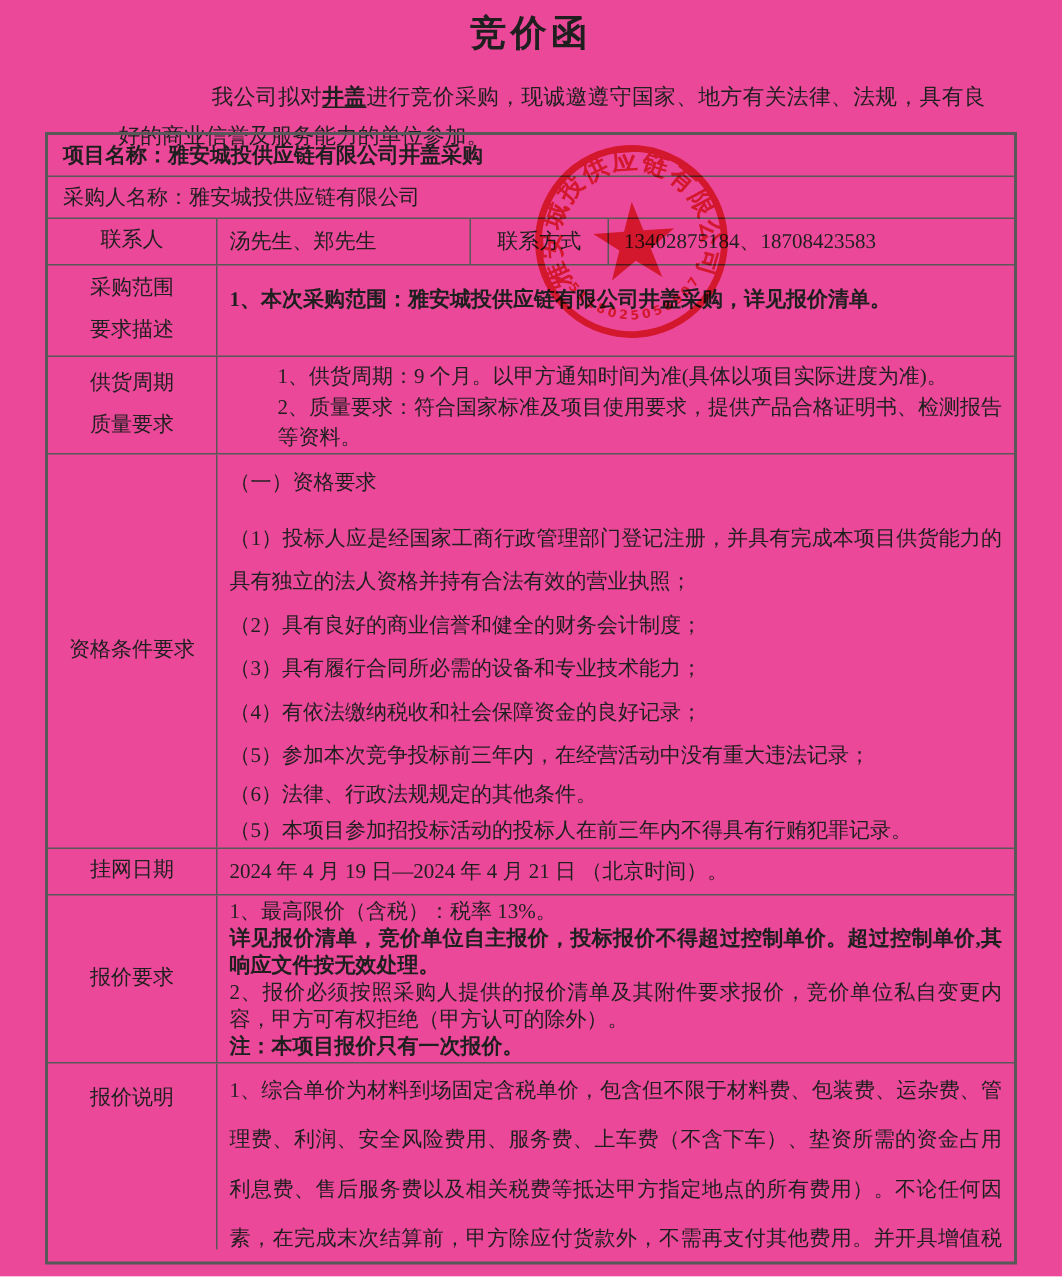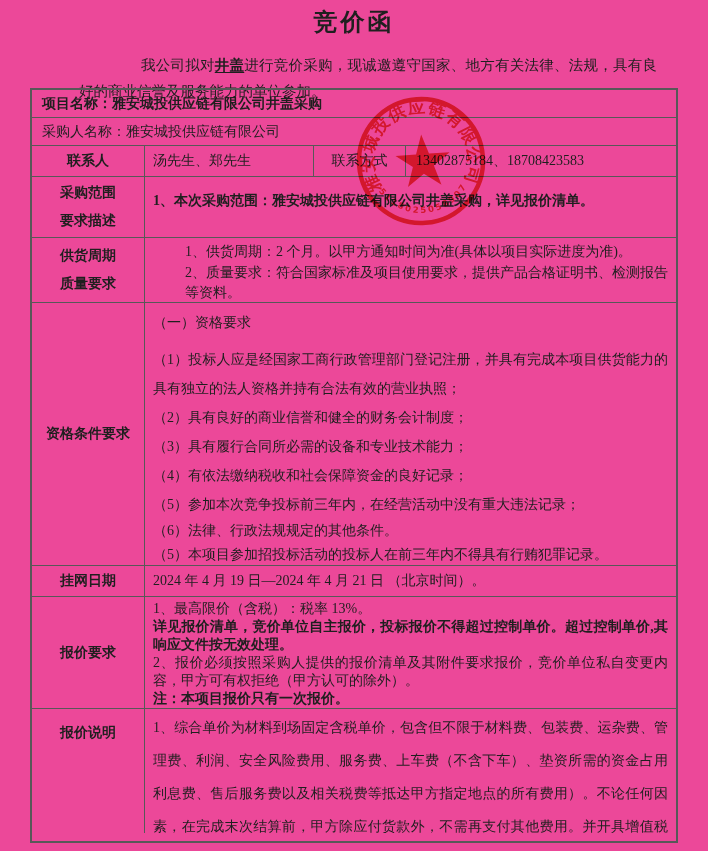--- a/index.html
+++ b/index.html
@@ -21,21 +21,21 @@
   .bid-table{
     position:absolute; left:30px; top:88px; width:648px; height:755px;
     border:2px solid #585858; box-sizing:border-box; background:transparent;
   }
   .trow{display:flex; box-sizing:border-box; border-top:1px solid #585858; font-size:14px;}
   .trow:first-child{border-top:none;}
   .cell{box-sizing:border-box; overflow:hidden;}
   .lab{
     width:113px; flex:0 0 113px; border-right:1px solid #585858;
     display:flex; flex-direction:column; align-items:center; justify-content:center;
-    text-align:center; line-height:28px;font-weight:bold;
+    text-align:center; line-height:28px;
   }
   .content{flex:1 1 auto; padding:0 8px; text-align:justify;}
   .full{flex:1 1 auto; display:flex; align-items:center; padding-left:10px;text-align:right;}
   .bold{font-weight:bold;}
   
   .r1{height:27px;} .r2{height:28px;} .r3{height:31px;}
   .r4{height:61px;} .r5{height:65px;gap:32px;} .r6{height:263px;}
   .r7{height:31px;} .r8{height:112px;} .r9{height:125px;}
   
   .c-names{flex:0 0 169px; border-right:1px solid #585858; display:flex; align-items:center; padding-left:8px;}
@@ -92,21 +92,21 @@
       </div>
       <div class="cell content scope-content bold">1、本次采购范围：雅安城投供应链有限公司井盖采购，详见报价清单。</div>
     </div>
 
     <div class="trow r5">
       <div class="cell lab">
         <div>供货周期</div>
         <div>质量要求</div>
       </div>
       <div class="cell content delivery-content">
-        <div>1、供货周期：2 个月。以甲方通知时间为准(具体以项目实际进度为准)。</div>
+        <div>1、供货周期：9 个月。以甲方通知时间为准(具体以项目实际进度为准)。</div>
         <div>2、质量要求：符合国家标准及项目使用要求，提供产品合格证明书、检测报告等资料。</div>
       </div>
     </div>
 
     <div class="trow r6">
       <div class="cell lab">资格条件要求</div>
       <div class="cell content qual-content">
         <p class="q0">（一）资格要求</p>
         <p>（1）投标人应是经国家工商行政管理部门登记注册，并具有完成本项目供货能力的具有独立的法人资格并持有合法有效的营业执照；</p>
         <p>（2）具有良好的商业信誉和健全的财务会计制度；</p>

